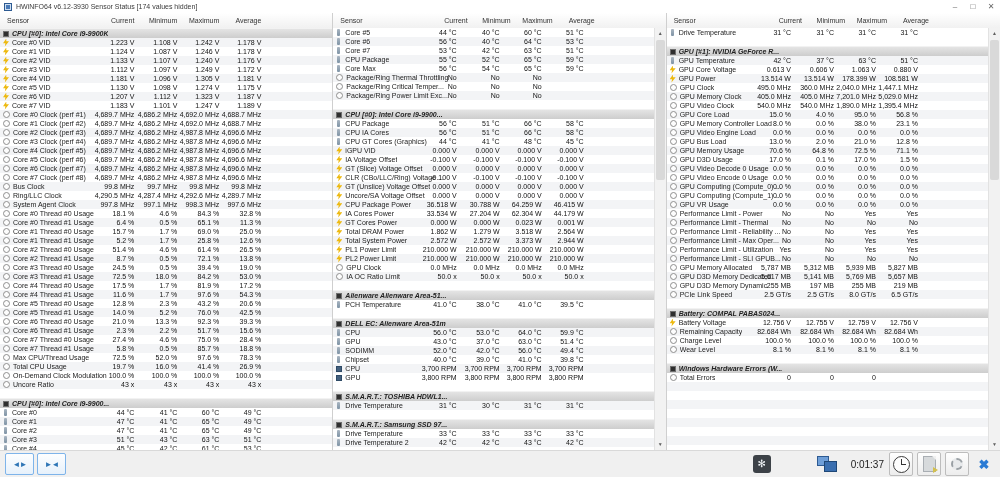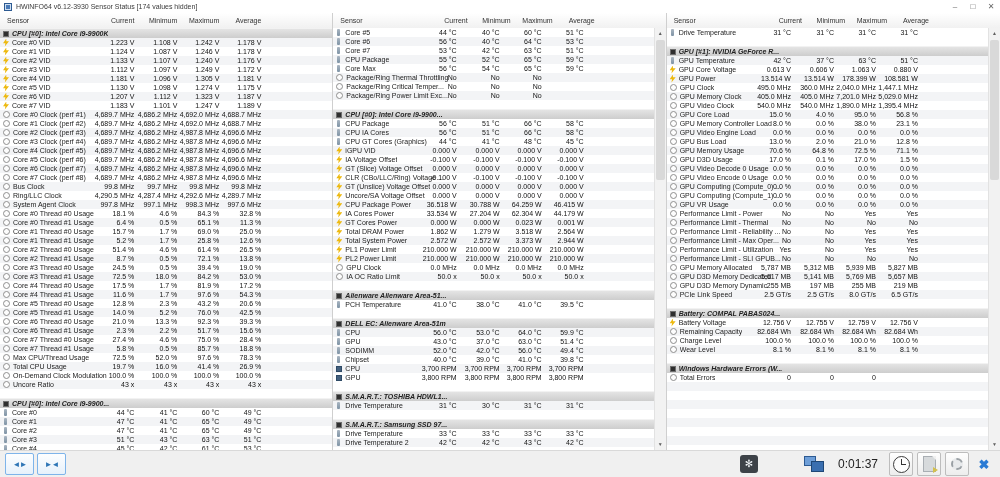--- a/index.html
+++ b/index.html
@@ -43,21 +43,21 @@
   
   #statusbar{position:absolute;left:0;right:0;bottom:0;height:27px;background:#f0f0f0;border-top:1px solid #d9d9d9;
              display:flex;align-items:center;padding:0 5px;box-sizing:border-box;}
   .tool-btn{width:27px;height:20px;border:1px solid #7eb4ea;border-radius:2px;background:linear-gradient(#fdfeff,#e7f1fb);
             color:#2e75b6;font-size:8px;display:flex;align-items:center;justify-content:center;letter-spacing:-1px;margin-right:3px;}
   #right-tools{margin-left:auto;display:flex;align-items:center;}
   #fan-button{width:18px;height:18px;background:#3d4248;border-radius:3px;color:#eef2f5;font-size:10px;line-height:18px;text-align:center;margin-right:46px;}
   #network-icon{position:relative;width:20px;height:16px;margin-right:14px;}
   #network-icon .mon1{position:absolute;left:0;top:0;width:10px;height:8px;background:#6f9fd8;border:1px solid #2d5a92;}
   #network-icon .mon2{position:absolute;left:7px;top:5px;width:11px;height:9px;background:#3a6fb0;border:1px solid #1f4877;}
-  #uptime{color:#222;font-size:12px;margin-right:11px;}
+  #uptime{color:#222;font-size:10px;margin-right:5px;}
   .sb-icon-btn{width:22px;height:22px;border:1px solid #bdbdbd;border-radius:2px;background:linear-gradient(#fefefe,#ededed);
                display:flex;align-items:center;justify-content:center;margin-right:4px;}
   #clock-face{position:relative;width:15px;height:15px;border:1px solid #3c3c3c;border-radius:50%;background:#fdfdfd;}
   #clock-face .hand-m{position:absolute;left:7px;top:2px;width:1px;height:6px;background:#333;}
   #clock-face .hand-h{position:absolute;left:7px;top:7px;width:5px;height:1px;background:#333;}
   #log-page{position:relative;width:11px;height:14px;background:#d7dadc;border:1px solid #a9aeb3;}
   #log-page .fold{position:absolute;right:-1px;top:-1px;width:0;height:0;border-left:4px solid transparent;border-top:4px solid #f0f0f0;}
   #log-page .arrow{position:absolute;right:-3px;bottom:-2px;width:0;height:0;border-top:3px solid transparent;border-bottom:3px solid transparent;border-left:5px solid #d3c04e;}
   #gear-icon{width:12px;height:12px;border:2px dashed #9aa0a5;border-radius:50%;box-sizing:border-box;background:#e8eaec;}
   #close-button{width:22px;height:22px;display:flex;align-items:center;justify-content:center;color:#2b7bd4;font-size:13px;font-weight:bold;}

